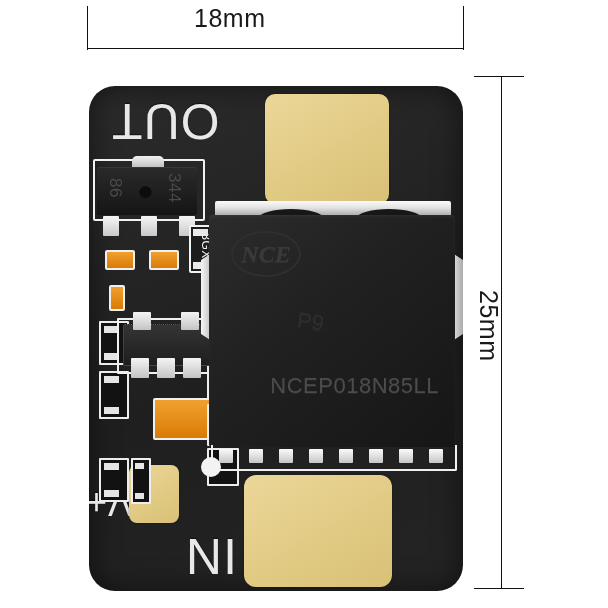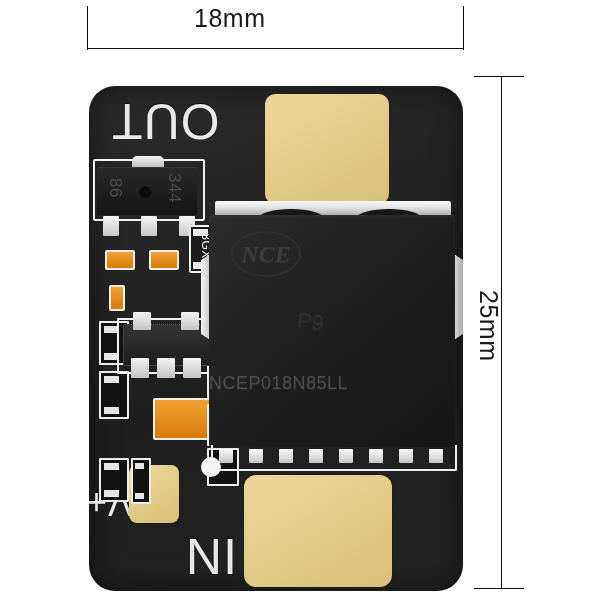--- a/index.html
+++ b/index.html
@@ -327,23 +327,23 @@
     font-size: 22px;
     font-family: "Liberation Sans", sans-serif;
     transform: rotate(8deg);
     text-shadow: 0 1px 0 rgba(255,255,255,0.04);
   }
   #mosfet-pn {
     position: absolute;
     left: 0;
     right: 16px;
     top: 158px;
-    text-align: left;
+    text-align: right;
     color: #4c4c4c;
-    font-size: 18px;
+    font-size: 22px;
     letter-spacing: 0.5px;
     text-shadow: 0 1px 0 rgba(255,255,255,0.05);
   }
   #mosfet-lot {
     position: absolute;
     left: 0;
     right: 0;
     top: 186px;
     text-align: center;
     color: #4c4c4c;

